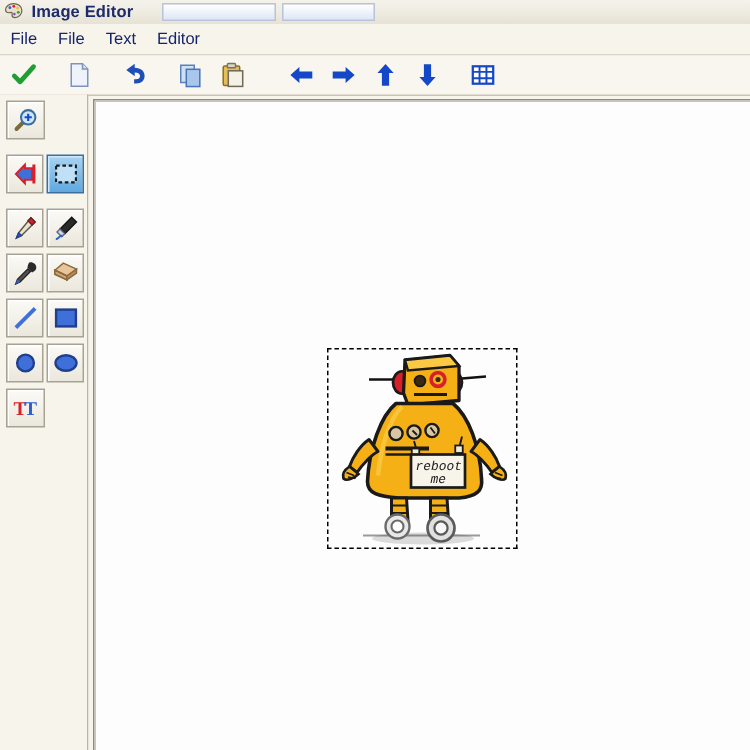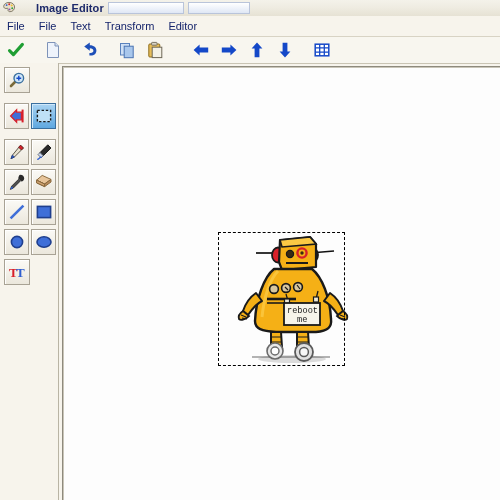--- a/index.html
+++ b/index.html
@@ -34,21 +34,21 @@
   #title-icon {
     width: 14px; height: 14px;
     margin-left: 2px;
     flex: 0 0 auto;
     position: relative;
   }
   #title-text {
     font-size: 11px;
     font-weight: bold;
     color: #1d2a6b;
-    margin-left: 20px;
+    margin-left: 5px;
     white-space: nowrap;
     letter-spacing: 0.1px;
   }
   .title-deco {
     position: absolute;
     top: 2px;
     height: 10px;
     background: linear-gradient(to bottom,#ffffff,#dfe7f5);
     border: 1px solid #b9c4da;
   }
@@ -146,22 +146,22 @@
     position: absolute;
     left: 218px; top: 232px;
     width: 127px; height: 134px;
     border: 1px dashed #000000;
     box-sizing: border-box;
   }
 
   
   #robot {
     position: absolute;
-    left: 234px; top: 231px;
-    width: 120px; height: 138px;
+    left: 224px; top: 231px;
+    width: 120px; height: 138px; font-style: italic;
   }
   #robot svg { display: block; }
 </style>
 </head>
 <body>
 
 <div id="app">
 
   <div id="titlebar">
     <div id="title-icon">
@@ -176,21 +176,20 @@
     </div>
     <div id="title-text">Image Editor</div>
     <div class="title-deco" style="left:108px; width:74px;"></div>
     <div class="title-deco" style="left:188px; width:60px;"></div>
   </div>
 
   <div id="menubar">
     <div class="menu-item">File</div>
     <div class="menu-item">File</div>
     <div class="menu-item">Text</div>
-    <div class="menu-item">Transform</div>
     <div class="menu-item">Editor</div>
   </div>
 
   <div id="toolbar">
 
     <div class="tb-btn">
       <svg width="18" height="18" viewBox="0 0 18 18">
         <path d="M2.5 9.6 L6.4 13.6 L15.4 3.4" fill="none" stroke="#1f9e33" stroke-width="3.1" stroke-linecap="round" stroke-linejoin="round"></path>
       </svg>
     </div>

